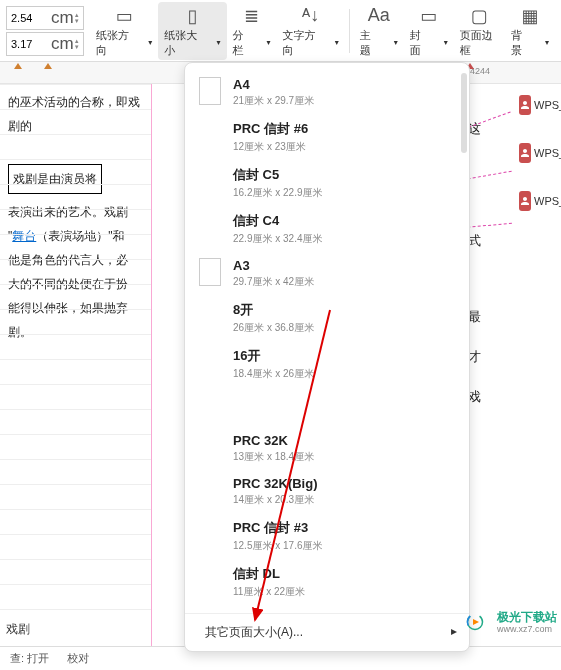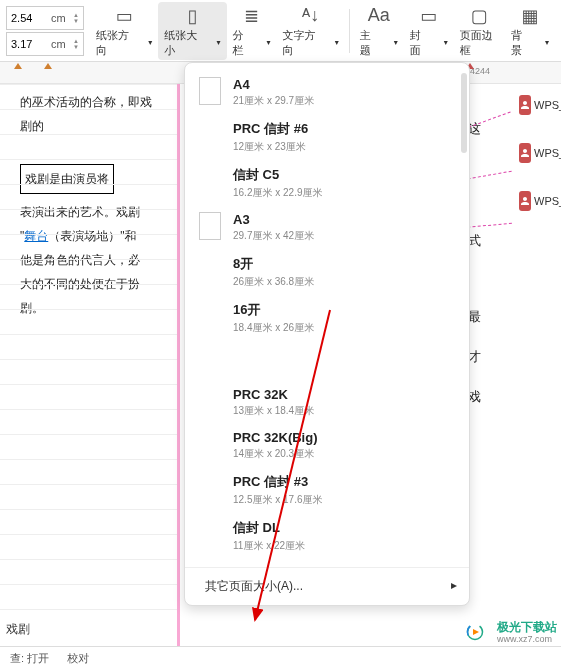--- a/index.html
+++ b/index.html
@@ -3,38 +3,38 @@
 <meta charset="utf-8">
 <style>
   * { box-sizing: border-box; margin: 0; padding: 0; font-family: "Microsoft YaHei", Arial, sans-serif; }
   body { width: 561px; height: 670px; background: #fff; overflow: hidden; position: relative; font-size: 12px; color: #333; }
   
   
   .toolbar { display: flex; align-items: center; height: 62px; border-bottom: 1px solid #ddd; padding: 2px 6px; background: #fff; }
   .margin-fields { display: flex; flex-direction: column; gap: 2px; margin-right: 6px; }
   .margin-input { display: flex; align-items: center; border: 1px solid #ccc; border-radius: 0; height: 24px; width: 78px; padding: 0 4px; font-size: 11px; }
   .margin-input input { border: none; width: 40px; font-size: 11px; outline: none; }
-  .margin-input .unit { font-size: 11px; color: #555; }
+  .margin-input .unit { font-size: 17px; color: #555; }
   .spinner { display: flex; flex-direction: column; margin-left: auto; }
   .spinner span { font-size: 6px; line-height: 6px; color: #888; cursor: pointer; }
   .tbtn { display: flex; flex-direction: column; align-items: center; padding: 2px 6px; font-size: 11px; color: #333; cursor: pointer; min-width: 50px; }
   .tbtn .ic { font-size: 18px; height: 24px; display: flex; align-items: center; justify-content: center; color: #555; }
   .tbtn .lbl { display: flex; align-items: center; gap: 15px; }
   .tbtn.active { background: #eaeaea; border-radius: 4px; }
   .sep { width: 1px; height: 44px; background: #e0e0e0; margin: 0 4px; }
   
   
   .ruler { height: 22px; background: #f7f7f7; border-bottom: 1px solid #e5e5e5; position: relative; font-size: 9px; color: #888; overflow: hidden; }
   .ruler .marker { position: absolute; top: 1px; width: 0; height: 0; border-left: 4px solid transparent; border-right: 4px solid transparent; border-bottom: 6px solid #d08030; }
   .ruler-right { position: absolute; left: 460px; top: 0; display: flex; padding-top: 4px;}
   .ruler-right span { font-size: 9px; color: #888; }
   
   
   .content { display: flex; height: calc(100% - 62px - 22px - 24px); }
-  .doc { width: 180px; border-right: 3px solid #f9a8d4; padding: 6px 20px; position: relative; overflow: hidden; }
+  .doc { width: 152px; border-right: 1px solid #f9a8d4; padding: 6px 8px; position: relative; overflow: hidden; }
   .doc-text { font-size: 12px; line-height: 2.0; color: #222; }
   .link { color: #0066cc; text-decoration: underline; }
   .boxed { border: 1.5px solid #000; padding: 2px 4px; display: inline-block; margin: 6px 0; }
   .grid-lines { position: absolute; inset: 0; pointer-events: none; }
   .grid-lines div { position: absolute; left: 0; right: 0; border-bottom: 1px solid #eee; }
   
   
   .dropdown { position: absolute; left: 184px; top: 62px; width: 286px; background: #fff; border: 1px solid #ddd; border-radius: 8px; box-shadow: 0 4px 12px rgba(0,0,0,0.15); z-index: 10; }
   .dd-body { max-height: 560px; overflow-y: auto; padding: 8px 0; }
   .dd-item { display: flex; align-items: flex-start; padding: 6px 14px; cursor: pointer; }
@@ -51,21 +51,21 @@
   .avatar { width: 20px; height: 20px; background: #c94f4f; border-radius: 3px; display: flex; align-items: center; justify-content: center; color: #fff; font-size: 10px; margin-right: 3px; }
   .avatar svg { width: 12px; height: 12px; fill: #fff; }
   .side-right-text { font-size: 11px; color: #333; }
   .cut-text { position: absolute; left: 468px; top: 120px; display:flex; flex-direction:column; gap:22px; font-size: 13px; color:#222; }
   .cut-text span { display:block; height:18px;}
   
   
   .status { position: absolute; bottom: 0; left: 0; right: 0; height: 24px; border-top: 1px solid #ddd; display: flex; align-items: center; padding: 0 10px; font-size: 11px; color: #555; gap: 18px; }
   
   
-  .watermark { position: absolute; right: 4px; bottom: 26px; display: flex; align-items: center; gap: 12px; font-size: 12px; z-index:30;}
+  .watermark { position: absolute; right: 4px; bottom: 36px; display: flex; align-items: center; gap: 12px; font-size: 12px; z-index:30;}
   .watermark .logo { width: 20px; height: 20px; position:relative;}
   .watermark .txt1 { color: #2a8; font-weight: bold; }
   .watermark .txt2 { font-size: 9px; color: #888; display:block; margin-top:-2px;}
   
   .outline-line { position:absolute; border-top:1px dashed #d4a; z-index:5;}
 </style>
 </head>
 <body>
 
 <div class="toolbar">
@@ -183,20 +183,21 @@
         <div style="top: 525px;"></div>
       </div>
     <div class="doc-text">
       <div>的巫术活动的合称，即戏剧的</div>
       <div style="height:20px"></div>
       <div class="boxed">戏剧是由演员将</div>
       <div>表演出来的艺术。戏剧</div>
       <div>"<a class="link">舞台</a><span>（表演场地）"和</span></div>
       <div>他是角色的代言人，必</div>
       <div>大的不同的处便在于扮</div>
+      <div>能得以伸张，如果抛弃</div>
       <div>剧。</div>
     </div>
     <div style="position:absolute; bottom:8px; left:6px; font-size:12px">戏剧</div>
   </div>
 </div>
 
 <div class="dropdown">
   <div class="dd-body" id="dd-body">
     <div class="dd-scrollbar-track"></div>
   <div class="dd-item">
@@ -211,20 +212,27 @@
         <div class="dd-text">
           <div class="t1">PRC 信封 #6</div>
           <div class="t2">12厘米 x 23厘米</div>
         </div>
       </div>
       <div class="dd-item">
         <div class="dd-icon empty"></div>
         <div class="dd-text">
           <div class="t1">信封 C5</div>
           <div class="t2">16.2厘米 x 22.9厘米</div>
+        </div>
+      </div>
+      <div class="dd-item">
+        <div class="dd-icon empty"></div>
+        <div class="dd-text">
+          <div class="t1">信封 C4</div>
+          <div class="t2">22.9厘米 x 32.4厘米</div>
         </div>
       </div>
       <div class="dd-item">
         <div class="dd-icon"></div>
         <div class="dd-text">
           <div class="t1">A3</div>
           <div class="t2">29.7厘米 x 42厘米</div>
         </div>
       </div>
       <div class="dd-item">

